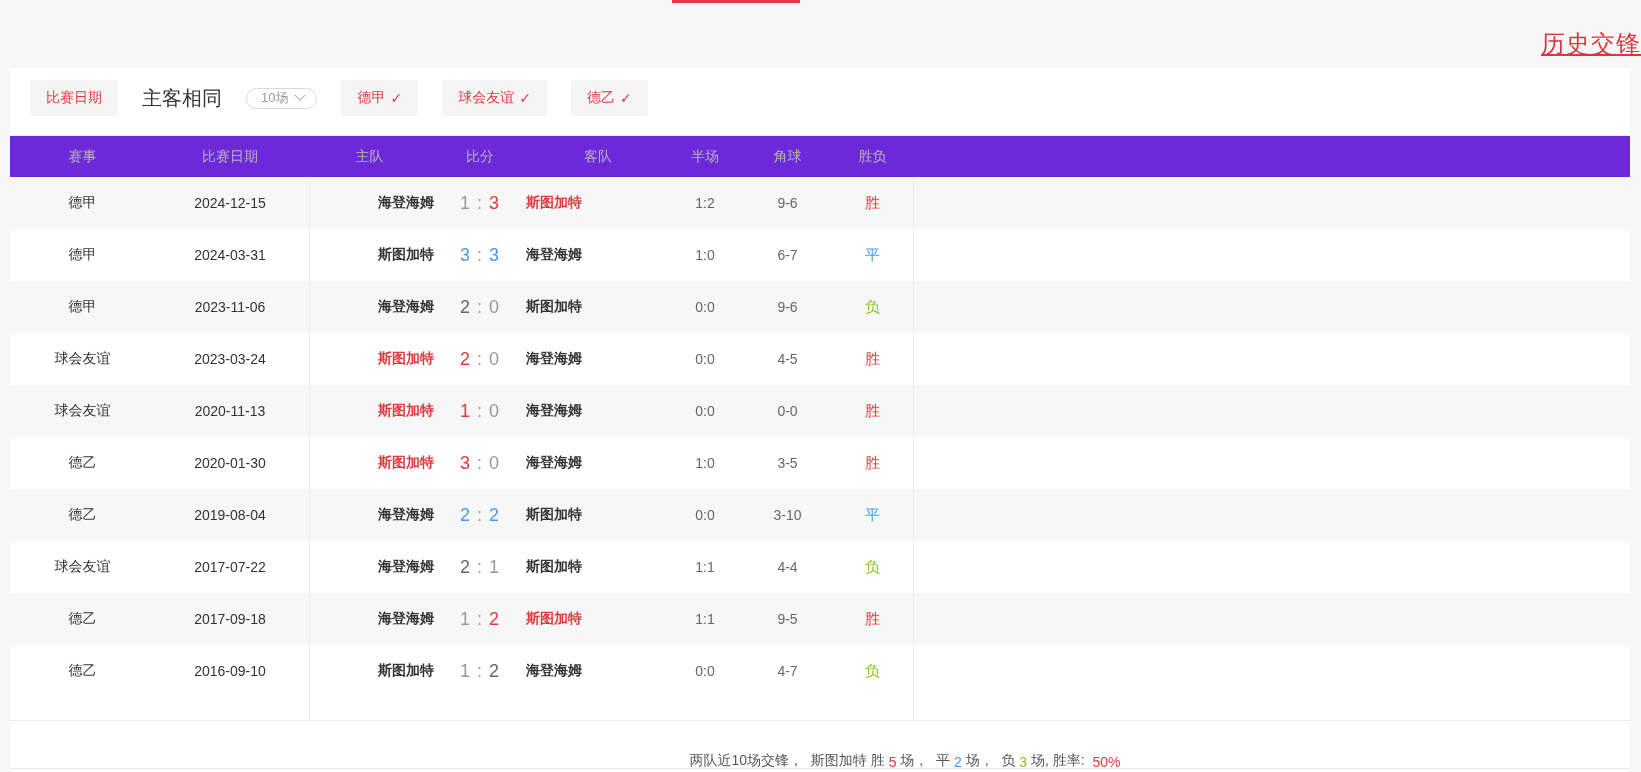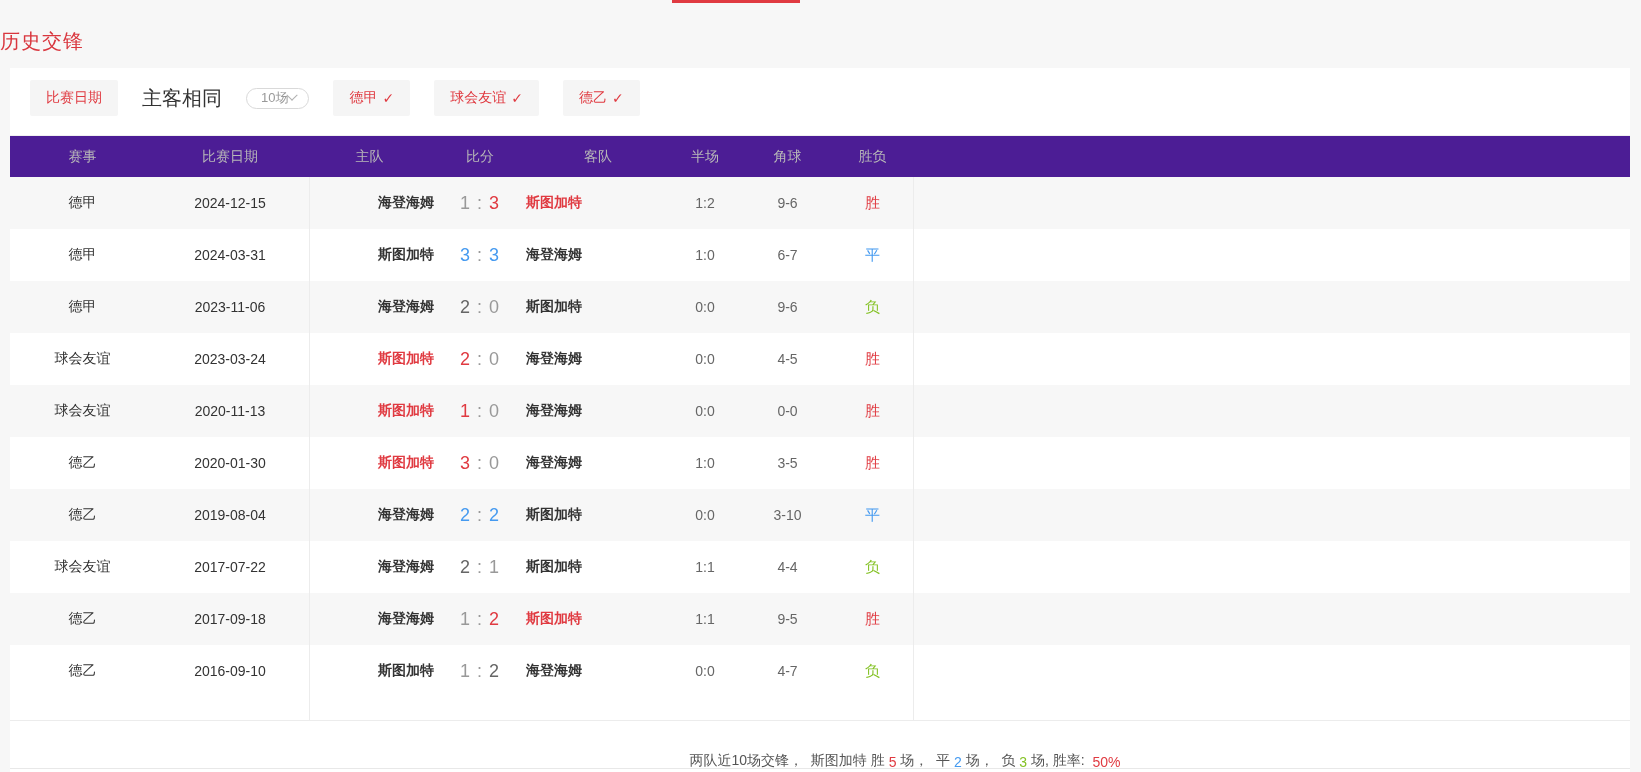--- a/index.html
+++ b/index.html
@@ -5,40 +5,40 @@
   :root{
     --red:#e03a41; --blue:#459af0; --green:#84c225;
     --dark:#333; --mid:#666; --light:#999; --hdr:#b8b8b8;
     --stripe:#f7f7f7; --line:#ececec; --btnbg:#f5f5f5;
   }
   *{box-sizing:border-box;margin:0;padding:0;font-family:"Liberation Sans","DejaVu Sans",sans-serif;}
   html,body{width:1641px;height:772px;overflow:hidden;}
   body{background:#f7f7f7;position:relative;}
 
   .tab-indicator{position:absolute;left:672px;top:0;width:128px;height:3px;background:var(--red);}
-  .page-title{position:absolute;top:28px;left:0;width:100%;text-align:left;
-    font-size:20px;font-weight:500;color:#d9363e;letter-spacing:1px;}
+  .page-title{position:absolute;top:28px;left:0;width:100%;text-align:right;
+    font-size:24px;font-weight:500;color:#d9363e;letter-spacing:1px;text-decoration:underline;}
 
   .card{position:absolute;left:10px;top:68px;width:1620px;height:704px;background:#fff;}
 
   
   .filter-bar{position:absolute;top:12px;left:20px;height:36px;display:flex;align-items:center;gap:24px;}
   .f-btn{height:36px;display:inline-flex;align-items:center;padding:0 16px;background:var(--btnbg);
     border:none;border-radius:2px;font-size:14px;color:var(--red);cursor:pointer;gap:5px;}
   .f-plain{font-size:20px;color:var(--dark);background:none;border:none;cursor:pointer;}
-  .f-select{height:21px;display:inline-flex;align-items:center;padding:0 12px 0 14px;
+  .f-select{height:21px;display:inline-flex;align-items:center;gap:8px;padding:0 12px 0 14px;
     border:1px solid #d9d9d9;border-radius:15px;background:#fff;font-size:13px;color:var(--light);cursor:pointer;}
   .chevron{width:8px;height:8px;border-right:1.5px solid #b0b0b0;border-bottom:1.5px solid #b0b0b0;
     transform:rotate(45deg) translate(-2px,-2px);display:inline-block;}
   .check{color:var(--red);font-size:14px;}
 
   
   .grid{display:grid;grid-template-columns:145px 150px 135px 80px 150px 70px 95px 75px 1fr;align-items:center;}
   .thead{position:absolute;top:67px;left:0;right:0;height:42px;border-top:1px solid #f0f0f0;
-    font-size:14px;color:var(--hdr);background:#4c1d95;}
+    font-size:14px;color:var(--hdr);background:#6d28d9;}
   .thead .cell{text-align:center;}
   .rows{position:absolute;top:109px;left:0;right:0;}
   .row{height:52px;font-size:14px;color:var(--dark);background:#fff;}
   .row.striped{background:var(--stripe);}
   .cell{text-align:center;}
   .c-home{text-align:right;padding-right:6px;font-weight:700;}
   .c-away{text-align:left;padding-left:6px;font-weight:700;}
   .thead .c-home{font-weight:400;}
   .thead .c-away{font-weight:400;}
   .c-score{font-size:18px;letter-spacing:1px;white-space:nowrap;}

